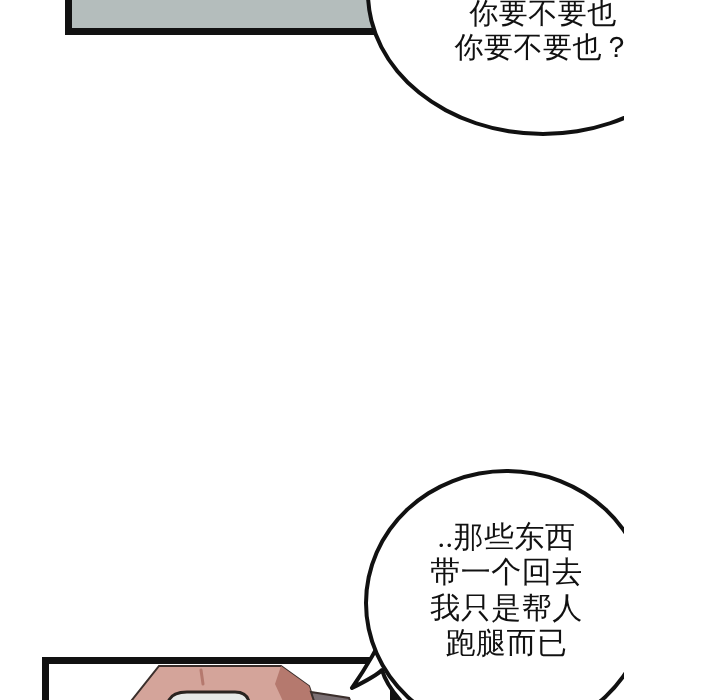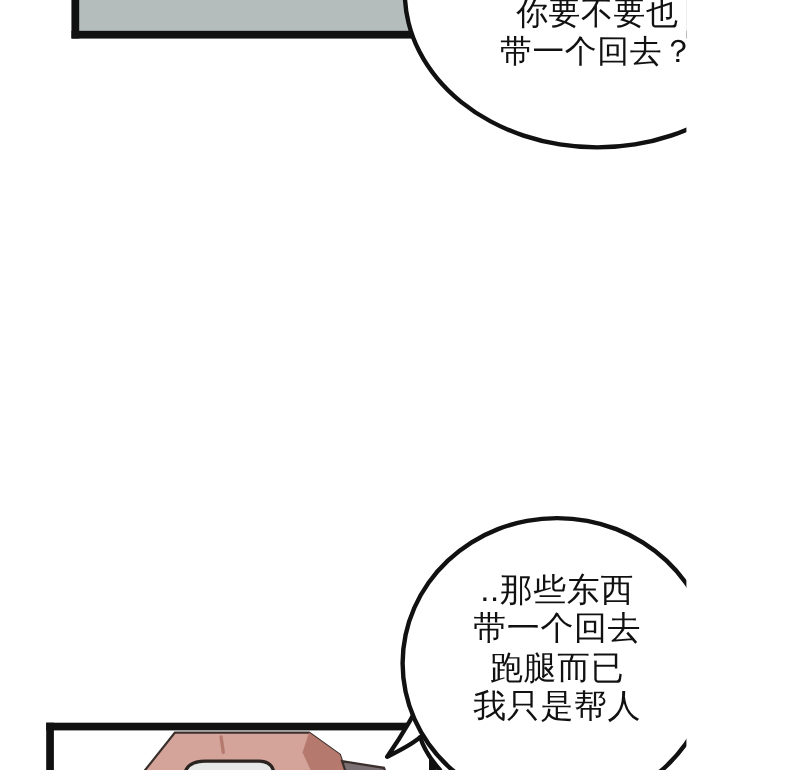--- a/index.html
+++ b/index.html
@@ -91,20 +91,21 @@
   
   #bubble-bottom {
     left: 364px;
     top: 469px;
     width: 285px;
     height: 268px;
   }
   #bubble-bottom .lines {
     top: 46px;
     font-size: 30px;
+    font-family: Liberation Serif, serif;
   }
 
   
   #bubble-bottom-tail {
     position: absolute;
     left: 330px;
     top: 626px;
     width: 110px;
     height: 74px;
     overflow: visible;
@@ -113,21 +114,21 @@
 </head>
 <body>
 
 <div id="page">
 
   <div class="panel" id="panel-top"></div>
 
   <div class="bubble" id="bubble-top">
     <div class="lines">
       <span class="line">你要不要也</span>
-      <span class="line">带一个回去？</span>
+      <span class="line">你要不要也？</span>
     </div>
   </div>
 
   <div class="panel" id="panel-bottom">
     <svg class="art" viewBox="0 0 341 46" preserveAspectRatio="none">
 
       <path d="M 75 46 L 110 2 L 232 2 L 260 22 L 268 46 Z" fill="#d4a49a" stroke="#3b2f2c" stroke-width="2"></path>
 
       <path d="M 232 2 L 260 22 L 268 46 L 238 46 L 226 20 Z" fill="#b5796e" stroke="none"></path>
 
@@ -140,18 +141,18 @@
   </div>
 
   <svg id="bubble-bottom-tail" viewBox="0 0 110 74">
     <path d="M 58 0 Q 44 30 22 62 Q 46 50 52 44 Q 56 58 70 74" fill="#ffffff" stroke="#111111" stroke-width="4" stroke-linejoin="round" stroke-linecap="round"></path>
   </svg>
 
   <div class="bubble" id="bubble-bottom">
     <div class="lines">
       <span class="line">..那些东西</span>
       <span class="line">带一个回去</span>
+      <span class="line">我只是帮人</span>
       <span class="line">跑腿而已</span>
-      <span class="line">我只是帮人</span>
     </div>
   </div>
 
 </div>
 
 </body></html>

